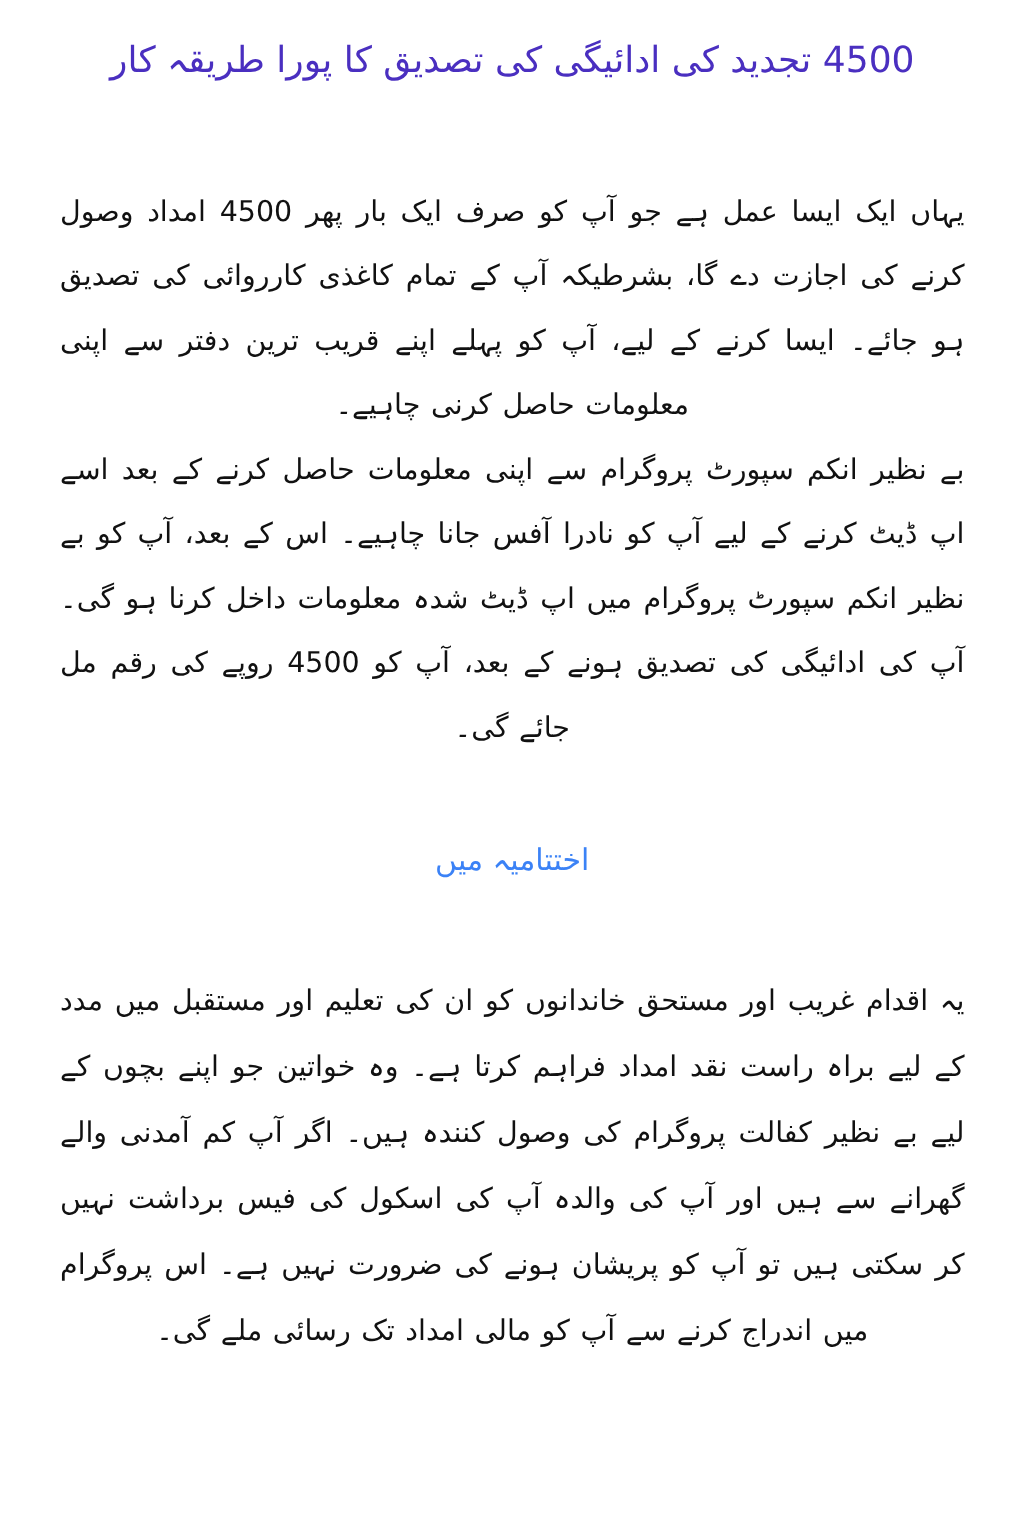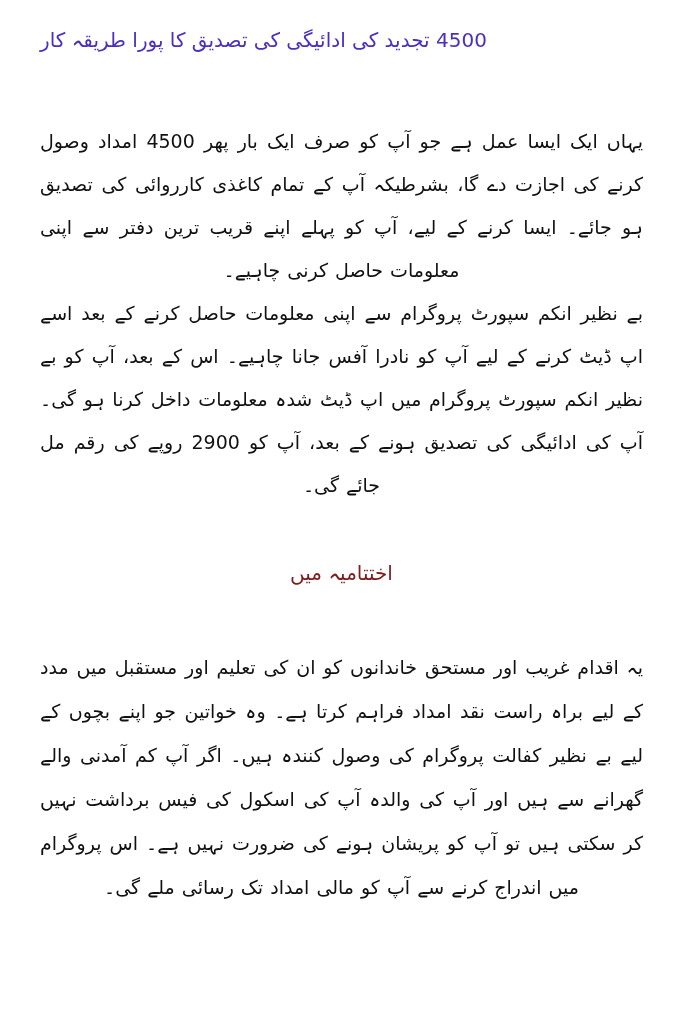--- a/index.html
+++ b/index.html
@@ -18,22 +18,22 @@
     .page {
       direction: rtl;
       width: 683px;
       box-sizing: border-box;
       padding: 0 40px 0 40px;
     }
     .title {
       margin: 0;
       padding-top: 20px;
       height: 40px;
-      text-align: left;
-      font-size: 20px;
+      text-align: center;
+      font-size: 24px;
       line-height: 40px;
       font-weight: normal;
     }
     .section-heading {
       margin: 0;
       text-align: center;
       font-size: 20px;
       line-height: 36px;
       font-weight: normal;
     }
@@ -53,18 +53,18 @@
   </style>
 </head>
 <body>
 
 <div class="page">
   <h1 class="title" style="color:#4a2fc0;">4500 تجدید کی ادائیگی کی تصدیق کا پورا طریقہ کار</h1>
 
   <p class="para p1">یہاں ایک ایسا عمل ہے جو آپ کو صرف ایک بار پھر 4500 امداد وصول کرنے کی اجازت دے گا، بشرطیکہ آپ کے تمام کاغذی کارروائی کی تصدیق ہو جائے۔ ایسا کرنے کے لیے، آپ کو پہلے اپنے قریب ترین دفتر سے اپنی معلومات حاصل کرنی چاہیے۔</p>
 
 
-  <p class="para p3">بے نظیر انکم سپورٹ پروگرام سے اپنی معلومات حاصل کرنے کے بعد اسے اپ ڈیٹ کرنے کے لیے آپ کو نادرا آفس جانا چاہیے۔ اس کے بعد، آپ کو بے نظیر انکم سپورٹ پروگرام میں اپ ڈیٹ شدہ معلومات داخل کرنا ہو گی۔ آپ کی ادائیگی کی تصدیق ہونے کے بعد، آپ کو 2900 روپے کی رقم مل جائے گی۔</p>
+  <p class="para p3">بے نظیر انکم سپورٹ پروگرام سے اپنی معلومات حاصل کرنے کے بعد اسے اپ ڈیٹ کرنے کے لیے آپ کو نادرا آفس جانا چاہیے۔ اس کے بعد، آپ کو بے نظیر انکم سپورٹ پروگرام میں اپ ڈیٹ شدہ معلومات داخل کرنا ہو گی۔ آپ کی ادائیگی کی تصدیق ہونے کے بعد، آپ کو 4500 روپے کی رقم مل جائے گی۔</p>
 
-  <h2 class="section-heading h-conclusion" style="color:#7f1d1d;">اختتامیہ میں</h2>
+  <h2 class="section-heading h-conclusion" style="color:#3b82f6;">اختتامیہ میں</h2>
 
   <p class="para p4">یہ اقدام غریب اور مستحق خاندانوں کو ان کی تعلیم اور مستقبل میں مدد کے لیے براہ راست نقد امداد فراہم کرتا ہے۔ وہ خواتین جو اپنے بچوں کے لیے بے نظیر کفالت پروگرام کی وصول کنندہ ہیں۔ اگر آپ کم آمدنی والے گھرانے سے ہیں اور آپ کی والدہ آپ کی اسکول کی فیس برداشت نہیں کر سکتی ہیں تو آپ کو پریشان ہونے کی ضرورت نہیں ہے۔ اس پروگرام میں اندراج کرنے سے آپ کو مالی امداد تک رسائی ملے گی۔</p>
 </div>
 
 </body></html>

